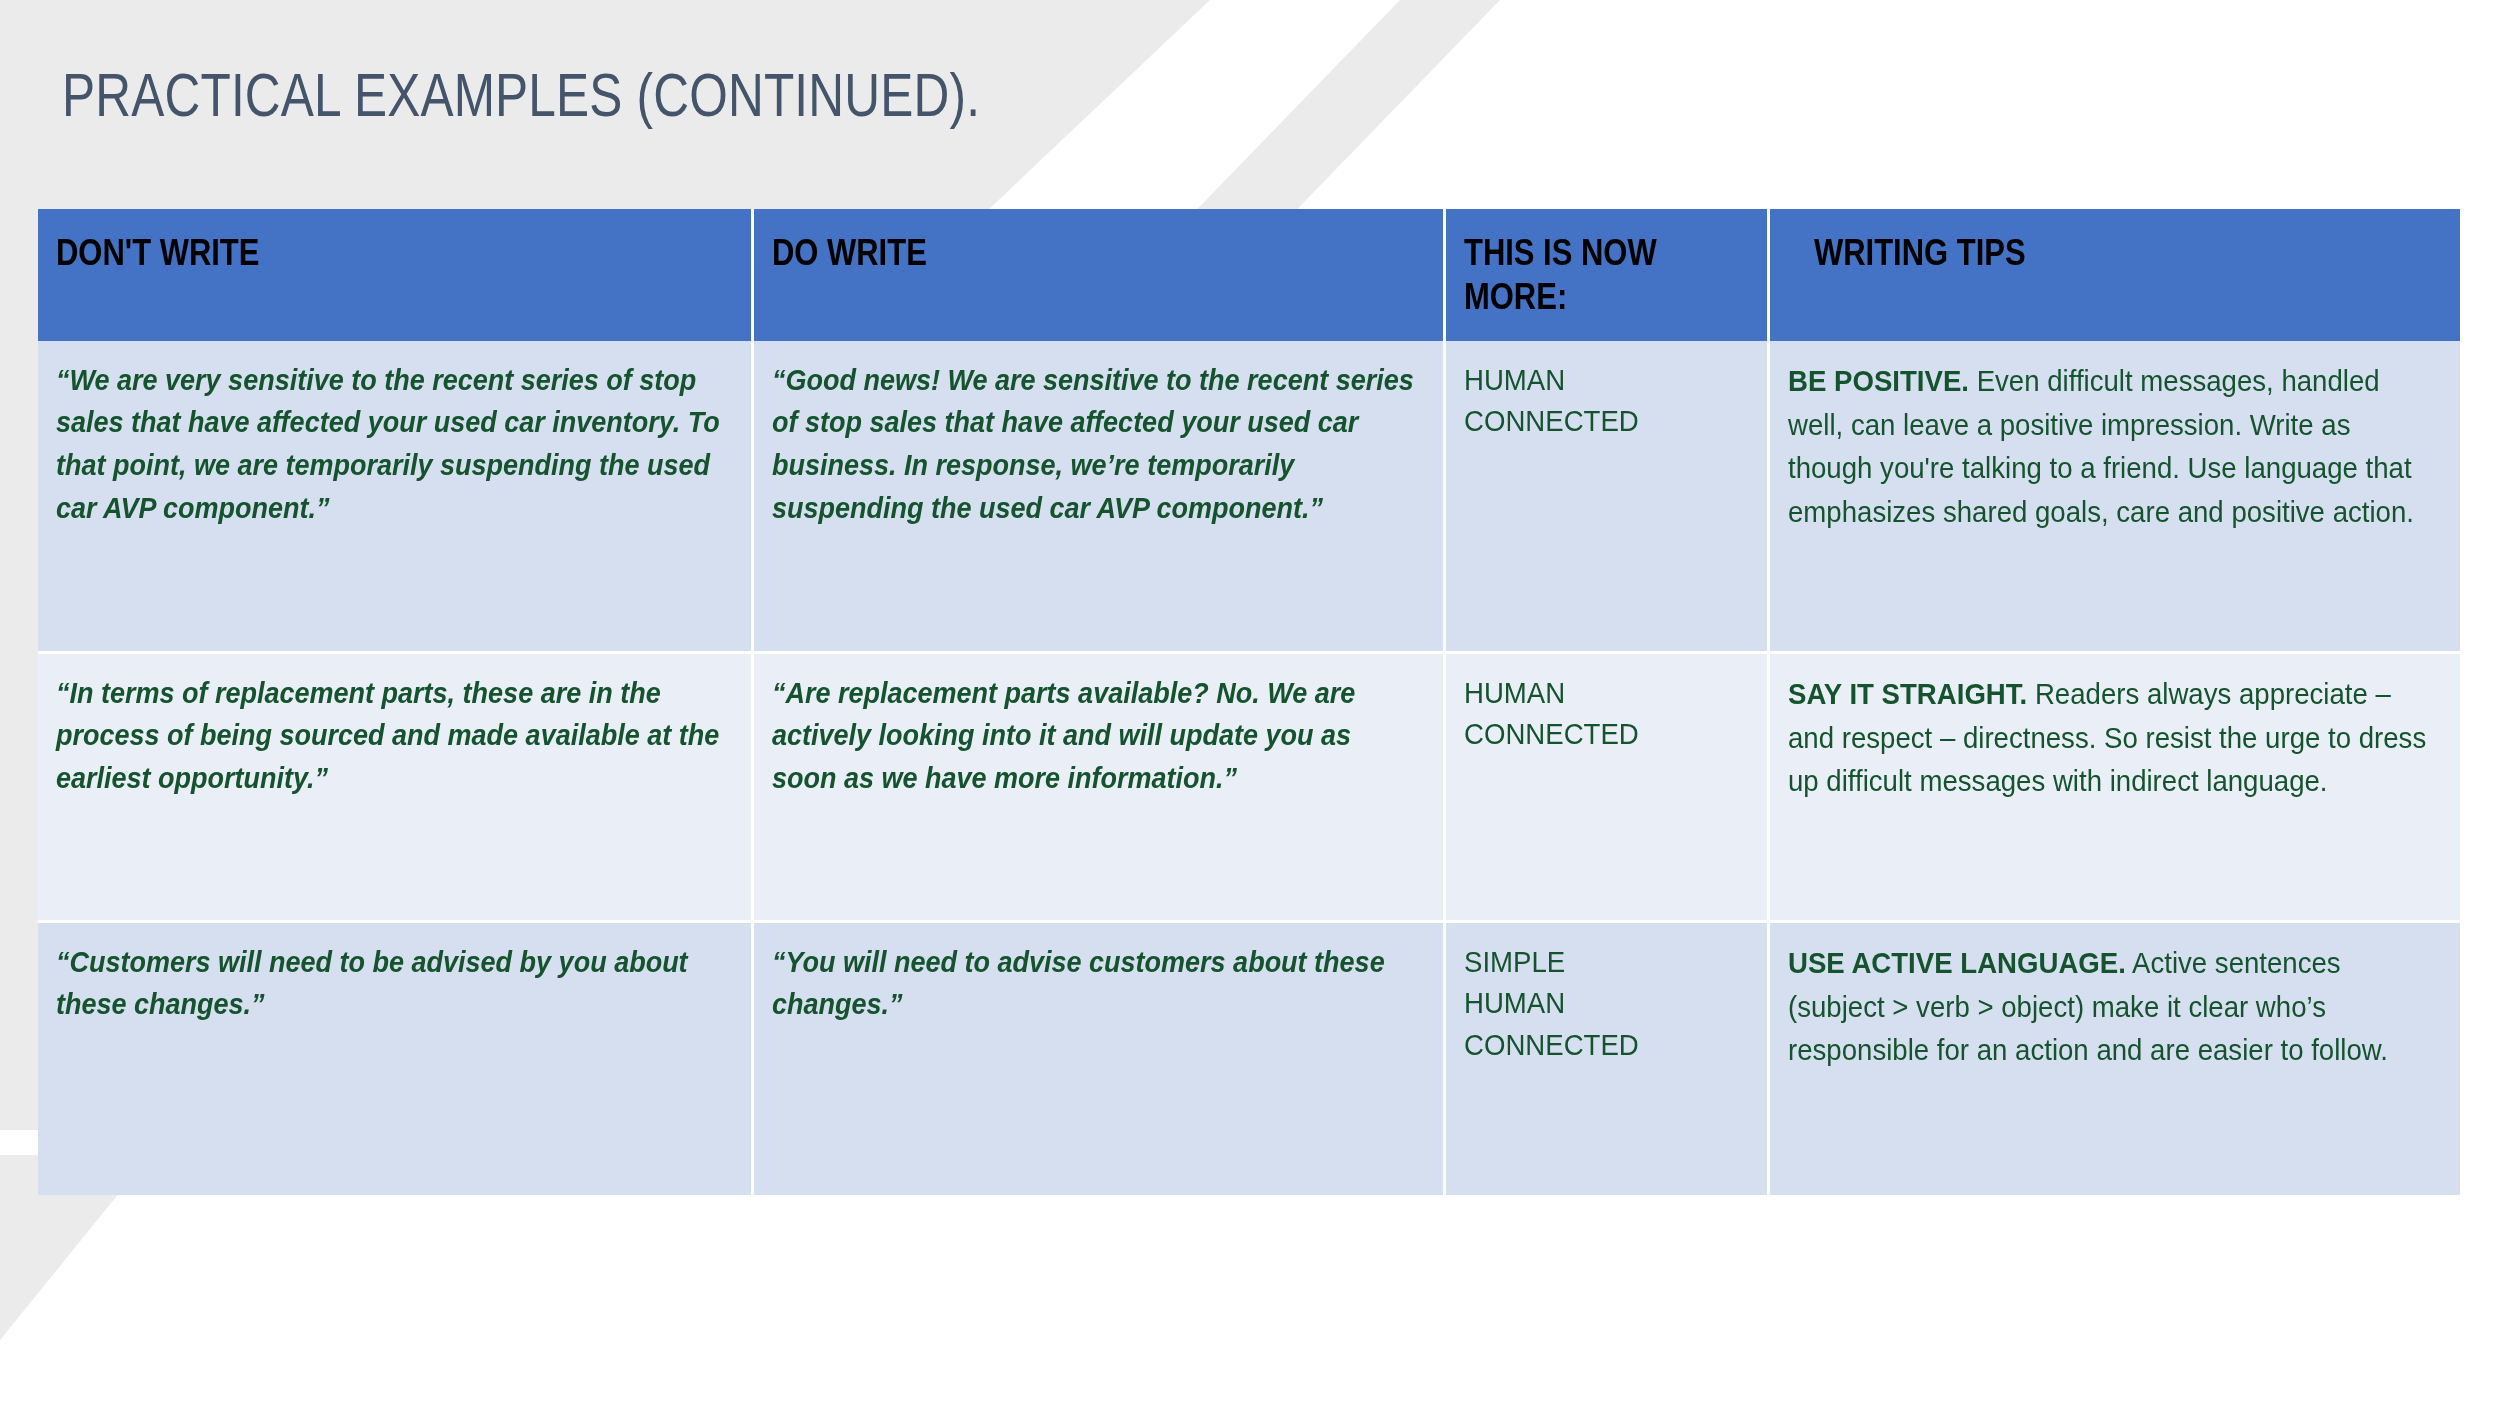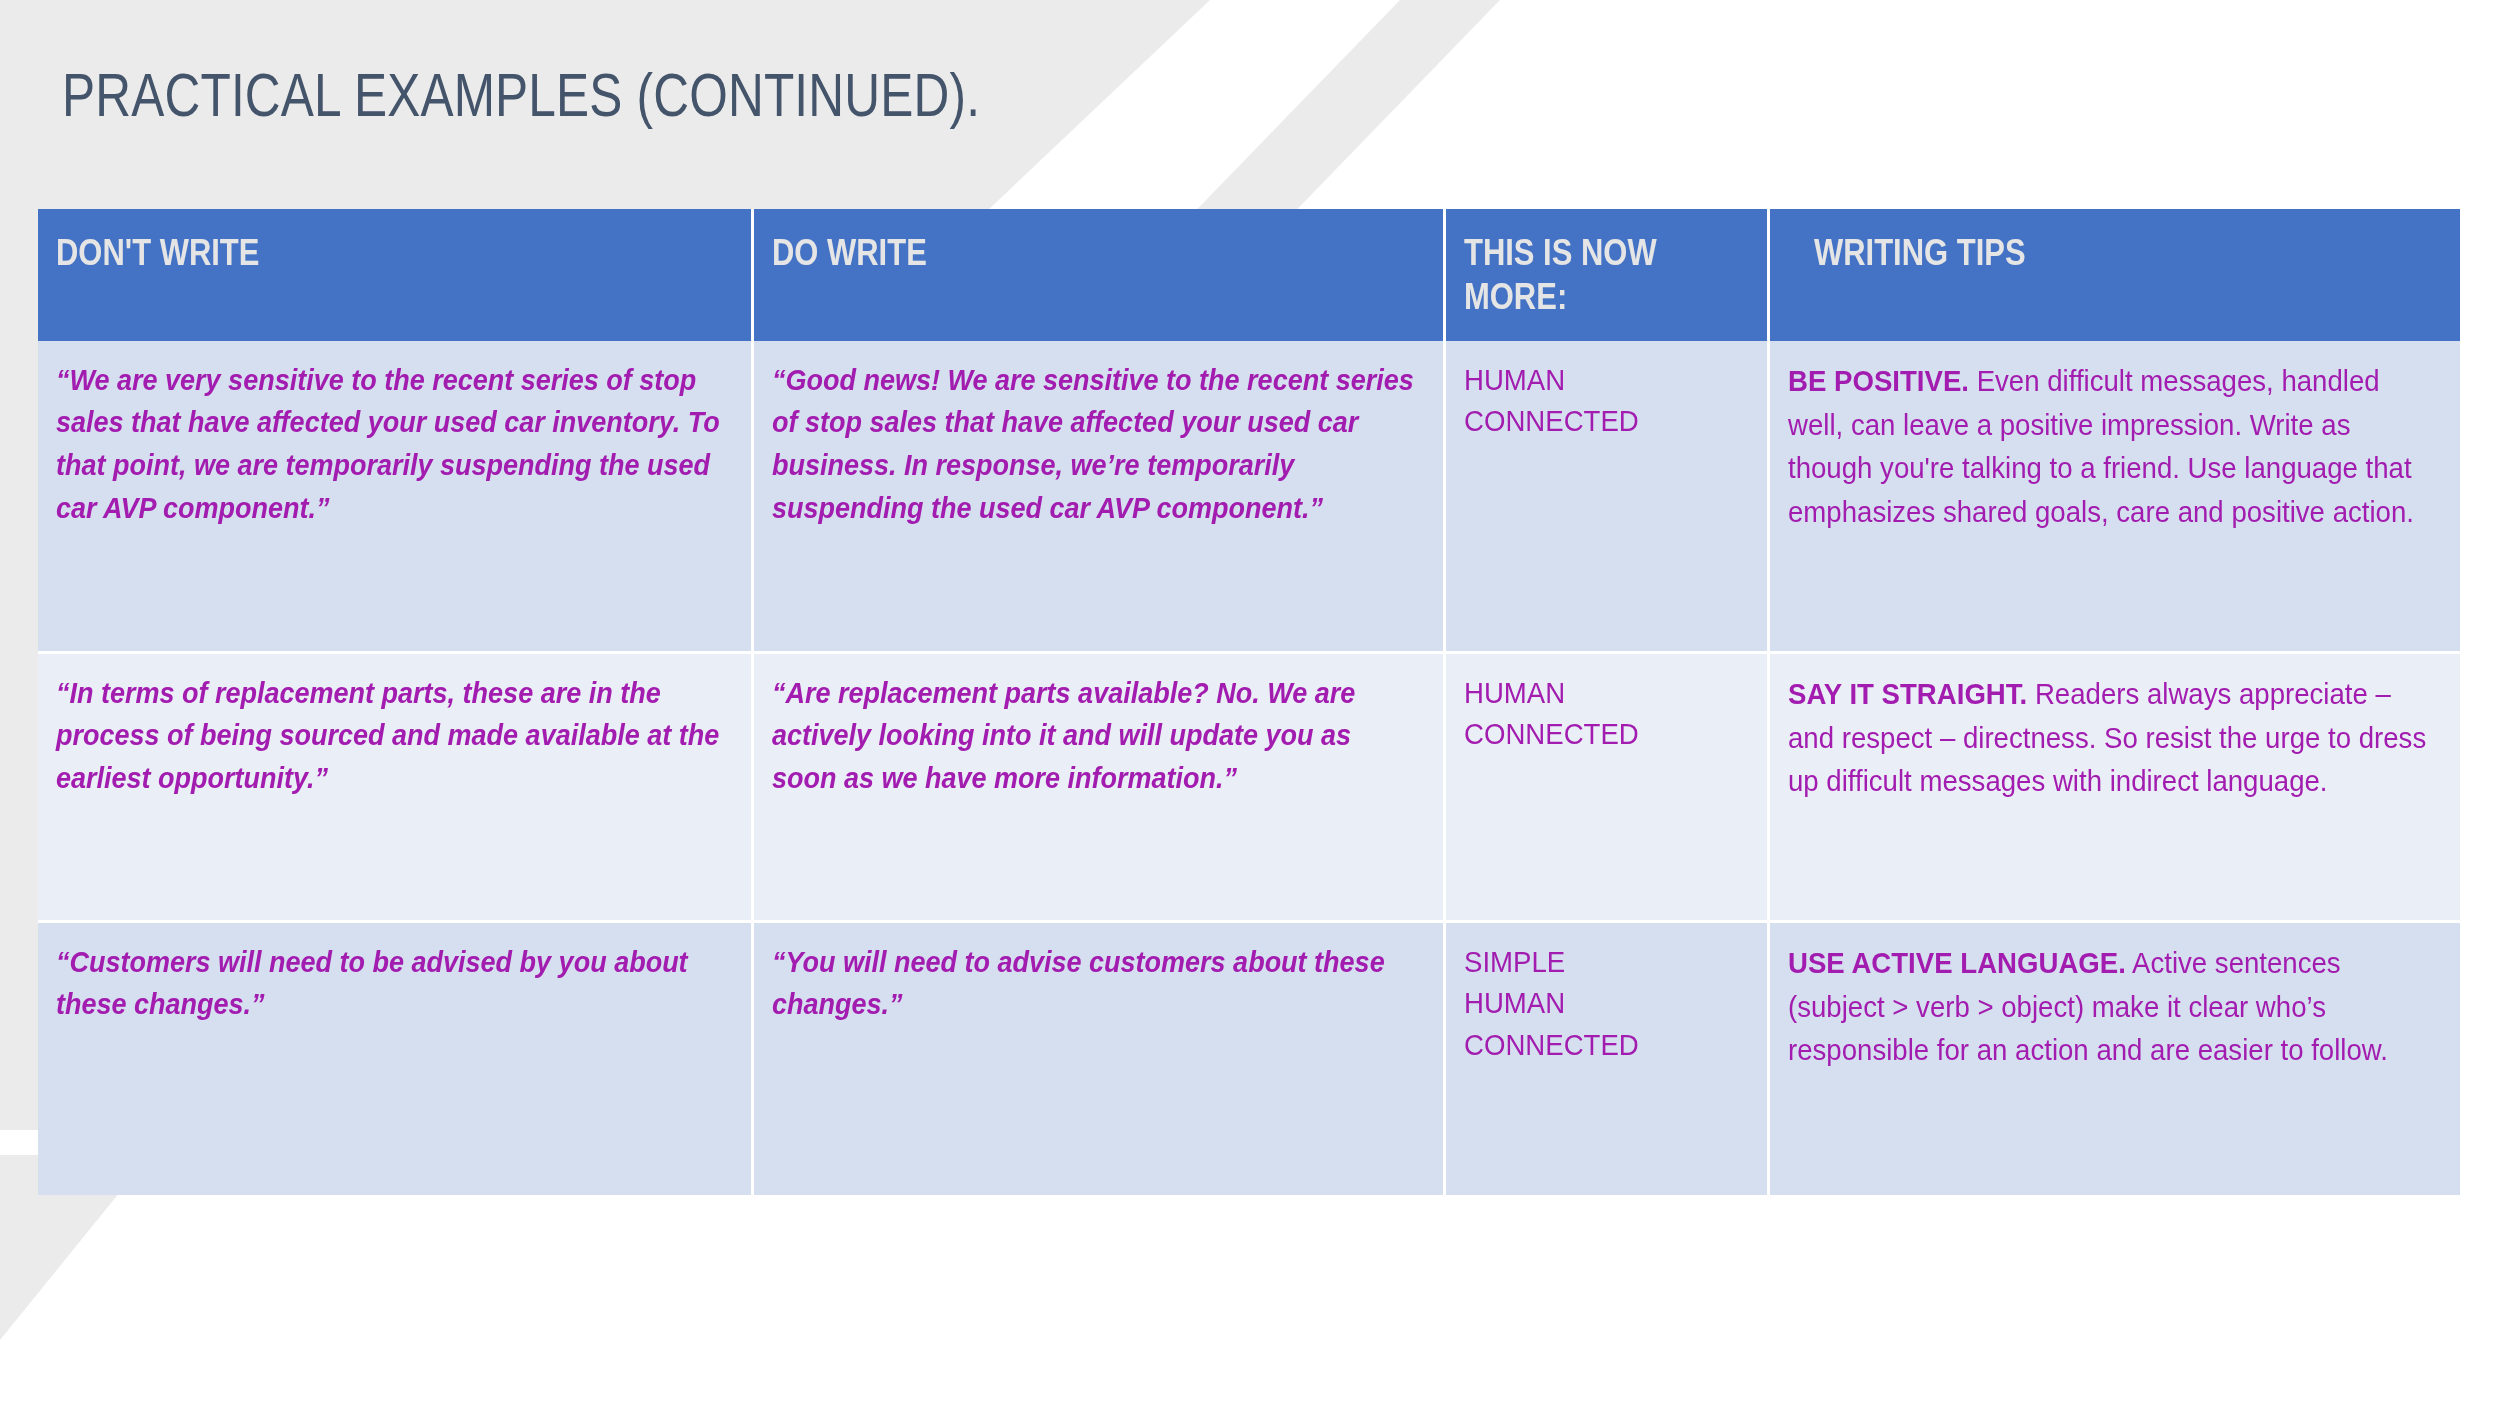--- a/index.html
+++ b/index.html
@@ -55,21 +55,21 @@
     border-spacing: 0;
     table-layout: fixed;
   }
   #examples-table col.c1 { width: 716px; }
   #examples-table col.c2 { width: 692px; }
   #examples-table col.c3 { width: 324px; }
   #examples-table col.c4 { width: 690px; }
 
   #examples-table th {
     background: #4472c4;
-    color: #e5e5e5;
+    color: #000000;
     text-align: left;
     vertical-align: top;
     padding: 22px 18px 22px 18px;
     height: 82px;
     font-size: 36px;
     line-height: 1.22;
     font-weight: 700;
     border-right: 3px solid #ffffff;
     transform-origin: left top;
   }
@@ -81,21 +81,21 @@
     white-space: pre-line;
   }
 
   #examples-table td {
     vertical-align: top;
     padding: 18px 22px 24px 18px;
     border-right: 3px solid #ffffff;
     border-bottom: 3px solid #ffffff;
     font-size: 30px;
     line-height: 1.42;
-    color: #a21caf;
+    color: #14532d;
     margin-left: 17px;
   }
   #examples-table td:last-child { border-right: none; }
   #examples-table tr.row-odd td  { background: #d6dfef; }
   #examples-table tr.row-even td { background: #eaeef7; }
   #examples-table tr:last-child td { border-bottom: none; }
 
   .quote {
     font-style: italic;
     font-weight: 600;

